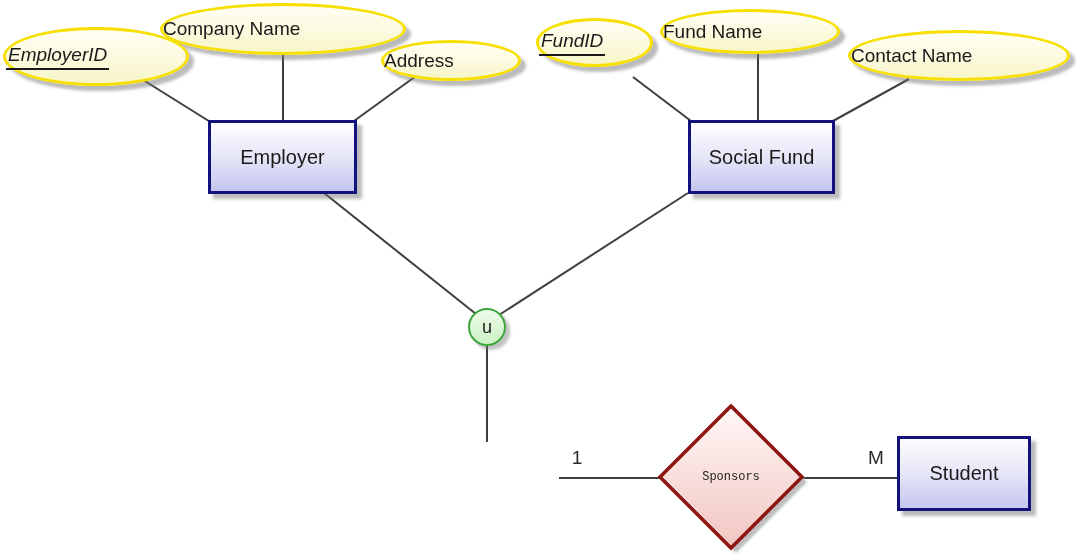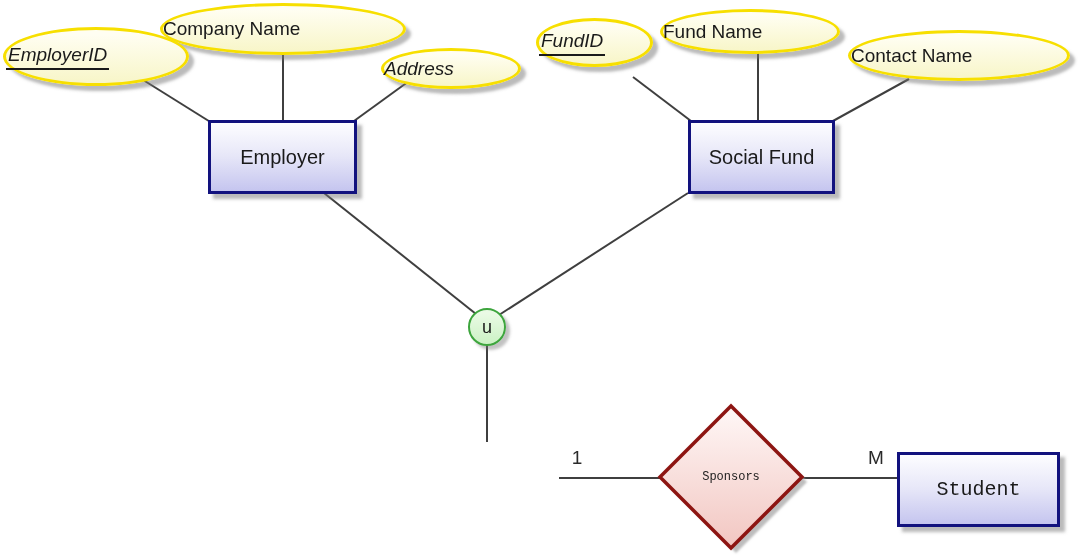--- a/index.html
+++ b/index.html
@@ -60,21 +60,21 @@
       <line x1="324" y1="193" x2="476" y2="314"></line>
       <line x1="688" y1="193" x2="499" y2="315"></line>
       <line x1="487" y1="345" x2="487" y2="442"></line>
       <line x1="559" y1="478" x2="662" y2="478"></line>
       <line x1="800" y1="478" x2="898" y2="478"></line>
     </g>
     <polygon points="665,482 736,411 807,482 736,553" fill="#bdbdbd" filter="url(#softBlur)"></polygon>
     <polygon points="660,477 731,406 802,477 731,548" fill="url(#diamondFill)" stroke="#8d1512" stroke-width="3.5"></polygon>
   </svg>
 
-  <div class="ellipse" style="left:381px;top:48px;width:140px;height:41px;font-style:italic;">
+  <div class="ellipse" style="left:381px;top:40px;width:140px;height:41px;">
     <span>Address</span>
   </div>
   <div class="ellipse" style="left:160px;top:3px;width:246px;height:52px;">
     <span>Company Name</span>
   </div>
   <div class="ellipse" style="left:3px;top:27px;width:186px;height:59px;">
     <span class="key-label">EmployerID</span>
   </div>
   <div class="ellipse" style="left:536px;top:18px;width:117px;height:49px;">
     <span class="key-label">FundID</span>
@@ -85,21 +85,21 @@
   <div class="ellipse" style="left:660px;top:9px;width:180px;height:45px;">
     <span>Fund Name</span>
   </div>
 
   <div class="entity" style="left:688px;top:120px;width:147px;height:74px;">
     <span>Social Fund</span>
   </div>
   <div class="entity" style="left:208px;top:120px;width:149px;height:74px;">
     <span>Employer</span>
   </div>
-  <div class="entity" style="left:897px;top:452px;width:163px;height:75px;font-family:Liberation Mono, monospace;">
+  <div class="entity" style="left:897px;top:436px;width:134px;height:75px;">
     <span>Student</span>
   </div>
 
   <div class="union-circle" style="left:468px;top:308px;width:38px;height:38px;">
     <span>u</span>
   </div>
 
   <div class="diamond-label" style="left:662px;top:462px;width:138px;height:30px;">Sponsors</div>
 
   <div class="cardinality" style="left:565px;top:447px;width:24px;">1</div>

